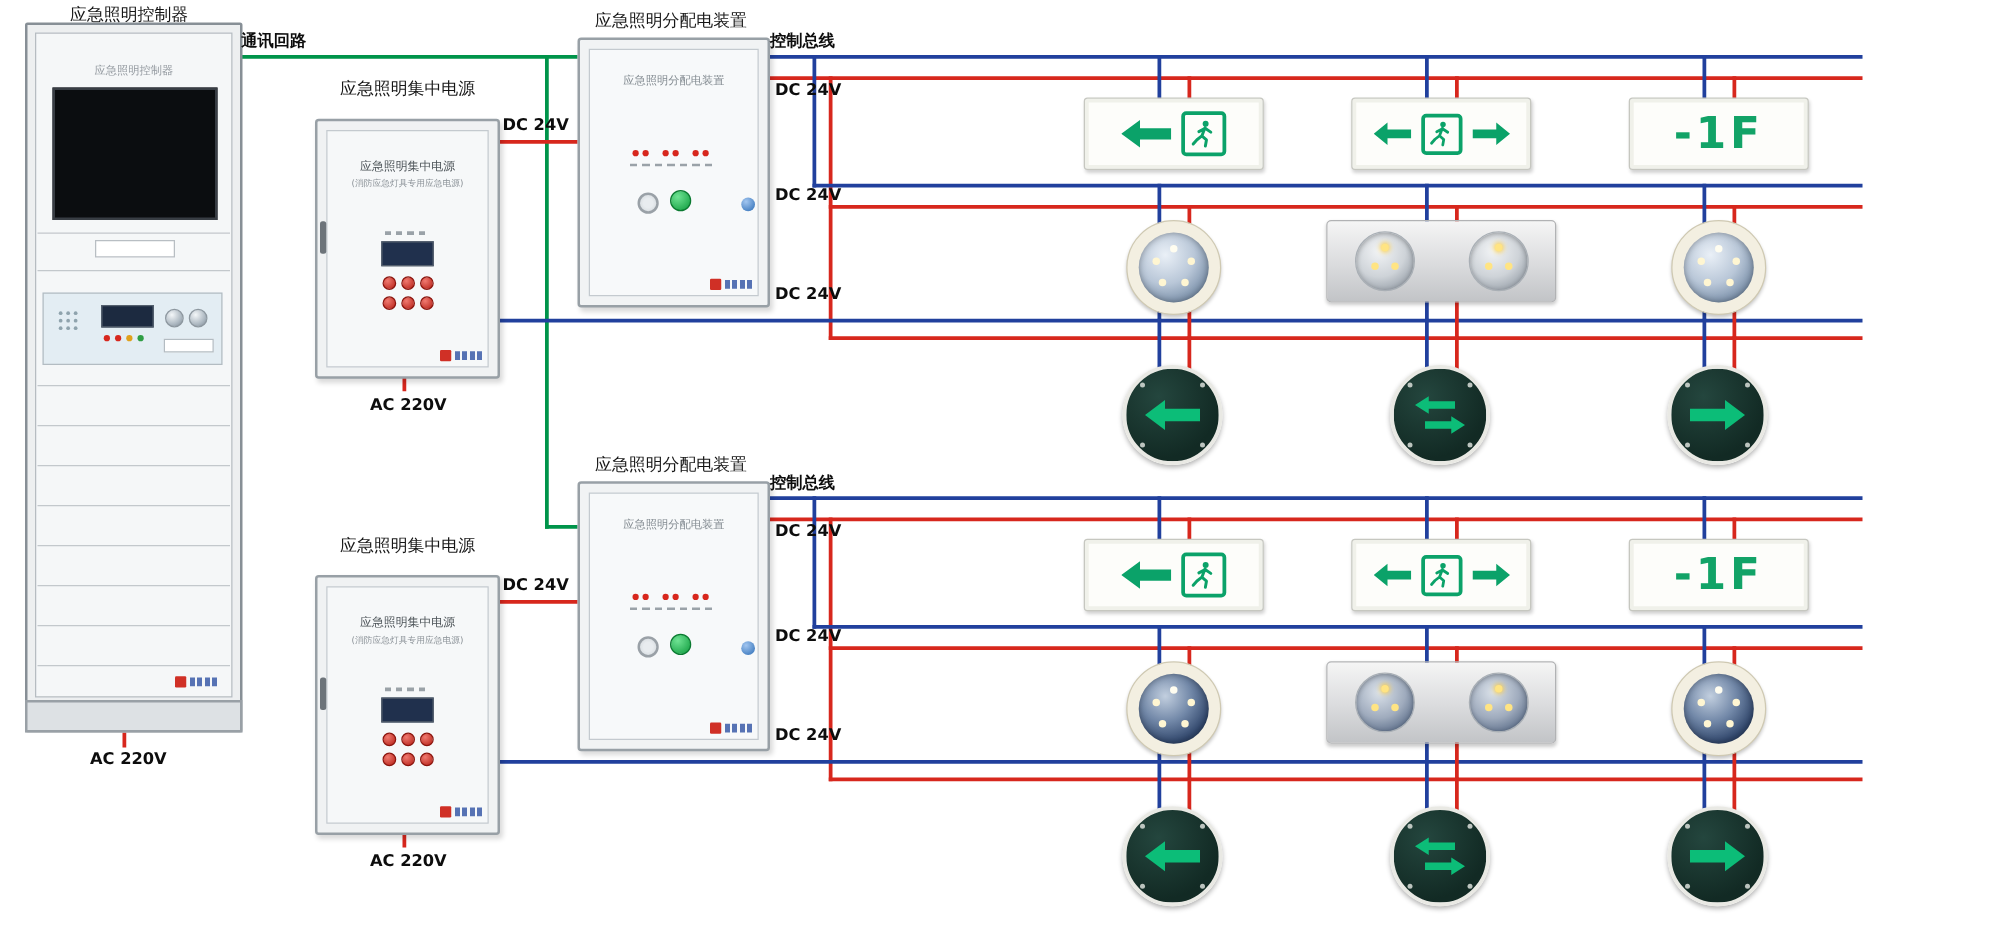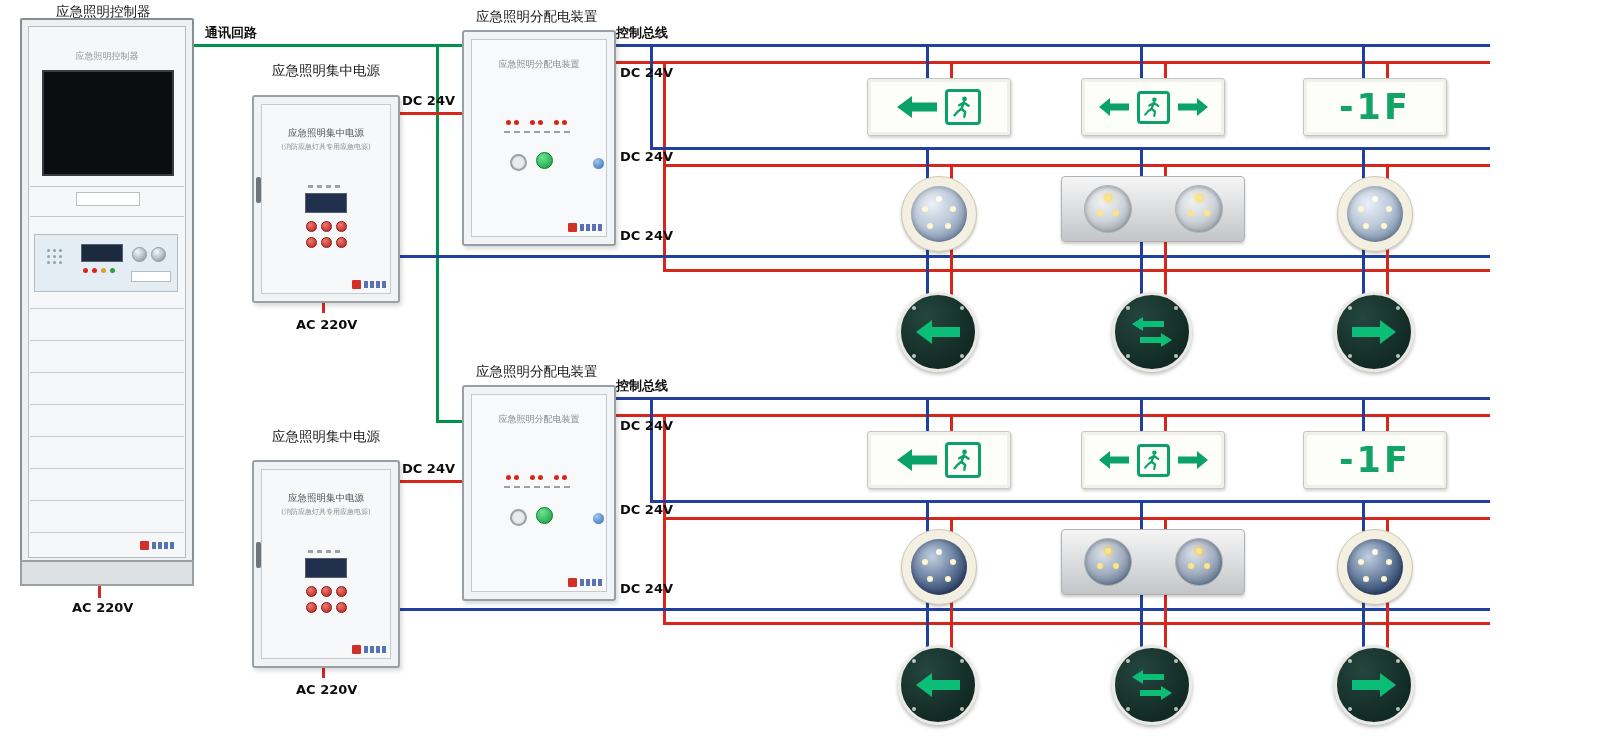--- a/index.html
+++ b/index.html
@@ -202,21 +202,21 @@
     <div class="cab-div" style="top:480px"></div>
     <div class="cab-div" style="top:512px"></div>
     <div class="mini-logo" style="right:18px;bottom:34px">
         <span class="sq"></span>
         <span class="bars"></span>
       </div>
     <div class="cab-base"></div>
   </div>
   <div class="lbl" style="left:72px;top:600px">AC 220V</div>
 
-  <div class="lbl" style="left:205px;top:24px">通讯回路</div>
+  <div class="lbl" style="left:193px;top:24px">通讯回路</div>
 
   <div class="title" style="left:272px;top:62px">应急照明集中电源</div>
   <div class="pbox" style="left:252px;top:95px">
     <div class="pbox-inner"></div>
     <div class="pbox-title">应急照明集中电源</div>
     <div class="pbox-sub">(消防应急灯具专用应急电源)</div>
     <span class="pbox-handle"></span>
     <span class="pbox-marks"></span>
     <span class="pbox-lcd"></span>
     <div class="pbox-btns">

